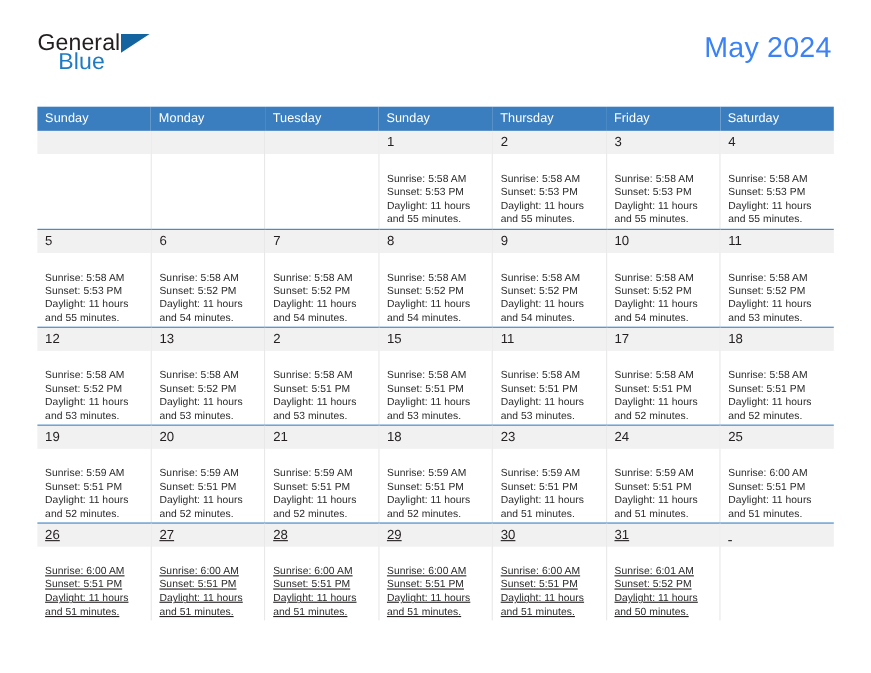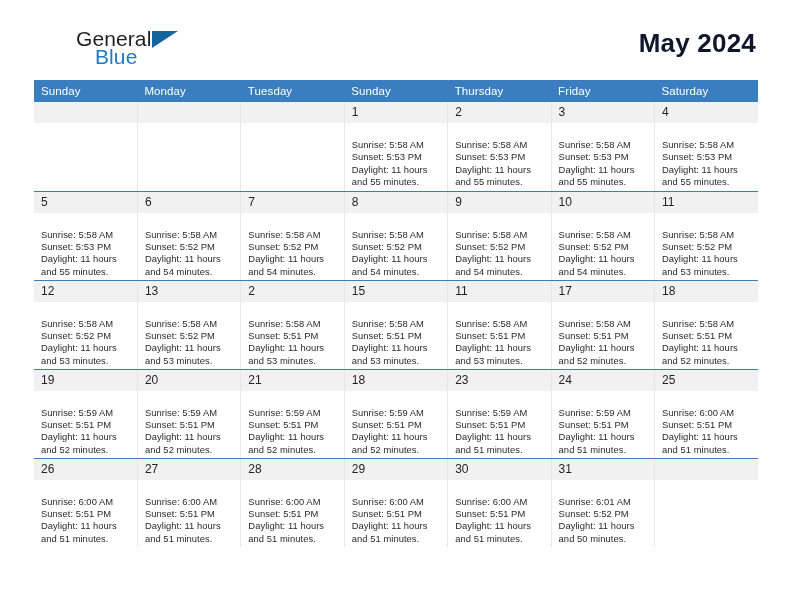--- a/index.html
+++ b/index.html
@@ -29,21 +29,20 @@
     justify-content: space-between;
     padding-top: 28px;
     height: 72px;
     box-sizing: border-box;
   }
   .logo {
     position: relative;
     width: 112px;
     height: 44px;
     flex: 0 0 auto;
-    margin-left: 42px;
   }
   .logo-general {
     position: absolute;
     left: 0;
     top: 0;
     font-size: 21px;
     letter-spacing: .1px;
     color: #231f20;
     line-height: 22px;
   }
@@ -66,37 +65,37 @@
     border-bottom: 17px solid transparent;
   }
 
   .titlewrap {
     text-align: right;
     flex: 0 0 auto;
     padding-right: 2px;
   }
   .cal-title {
     font-size: 26px;
-    font-weight: bold;
-    color: #0f172a;
+    font-weight: normal;
+    color: #3b82f6;
     line-height: 30px;
     letter-spacing: .2px;
   }
   .cal-sub {
     font-size: 14px;
     color: #231f20;
     line-height: 20px;
     margin-top: 4px;
     letter-spacing: .1px;
   }
 
   
   .cal {
     width: 724px;
-    margin-top: 8px;
+    margin-top: 25px;
     border-collapse: collapse;
     table-layout: fixed;
   }
   .cal th {
     background: #3a7ebf;
     color: #ffffff;
     font-size: 11.5px;
     font-weight: normal;
     text-align: left;
     padding: 5px 0 5px 7px;
@@ -107,20 +106,21 @@
   .cal td {
     vertical-align: top;
     padding: 0;
     border-left: 1px solid #e8e8e8;
     border-bottom: 1px solid #3a7ebf;
     height: 89px;
     box-sizing: border-box;
   }
   .cal tr.week:last-child td {
     border-bottom: none;
+    text-decoration: underline;
   }
   .cal td:first-child {
     border-left: none;
   }
 
   .daynum {
     background: #f1f1f1;
     font-size: 12px;
     color: #231f20;
     line-height: 16px;

